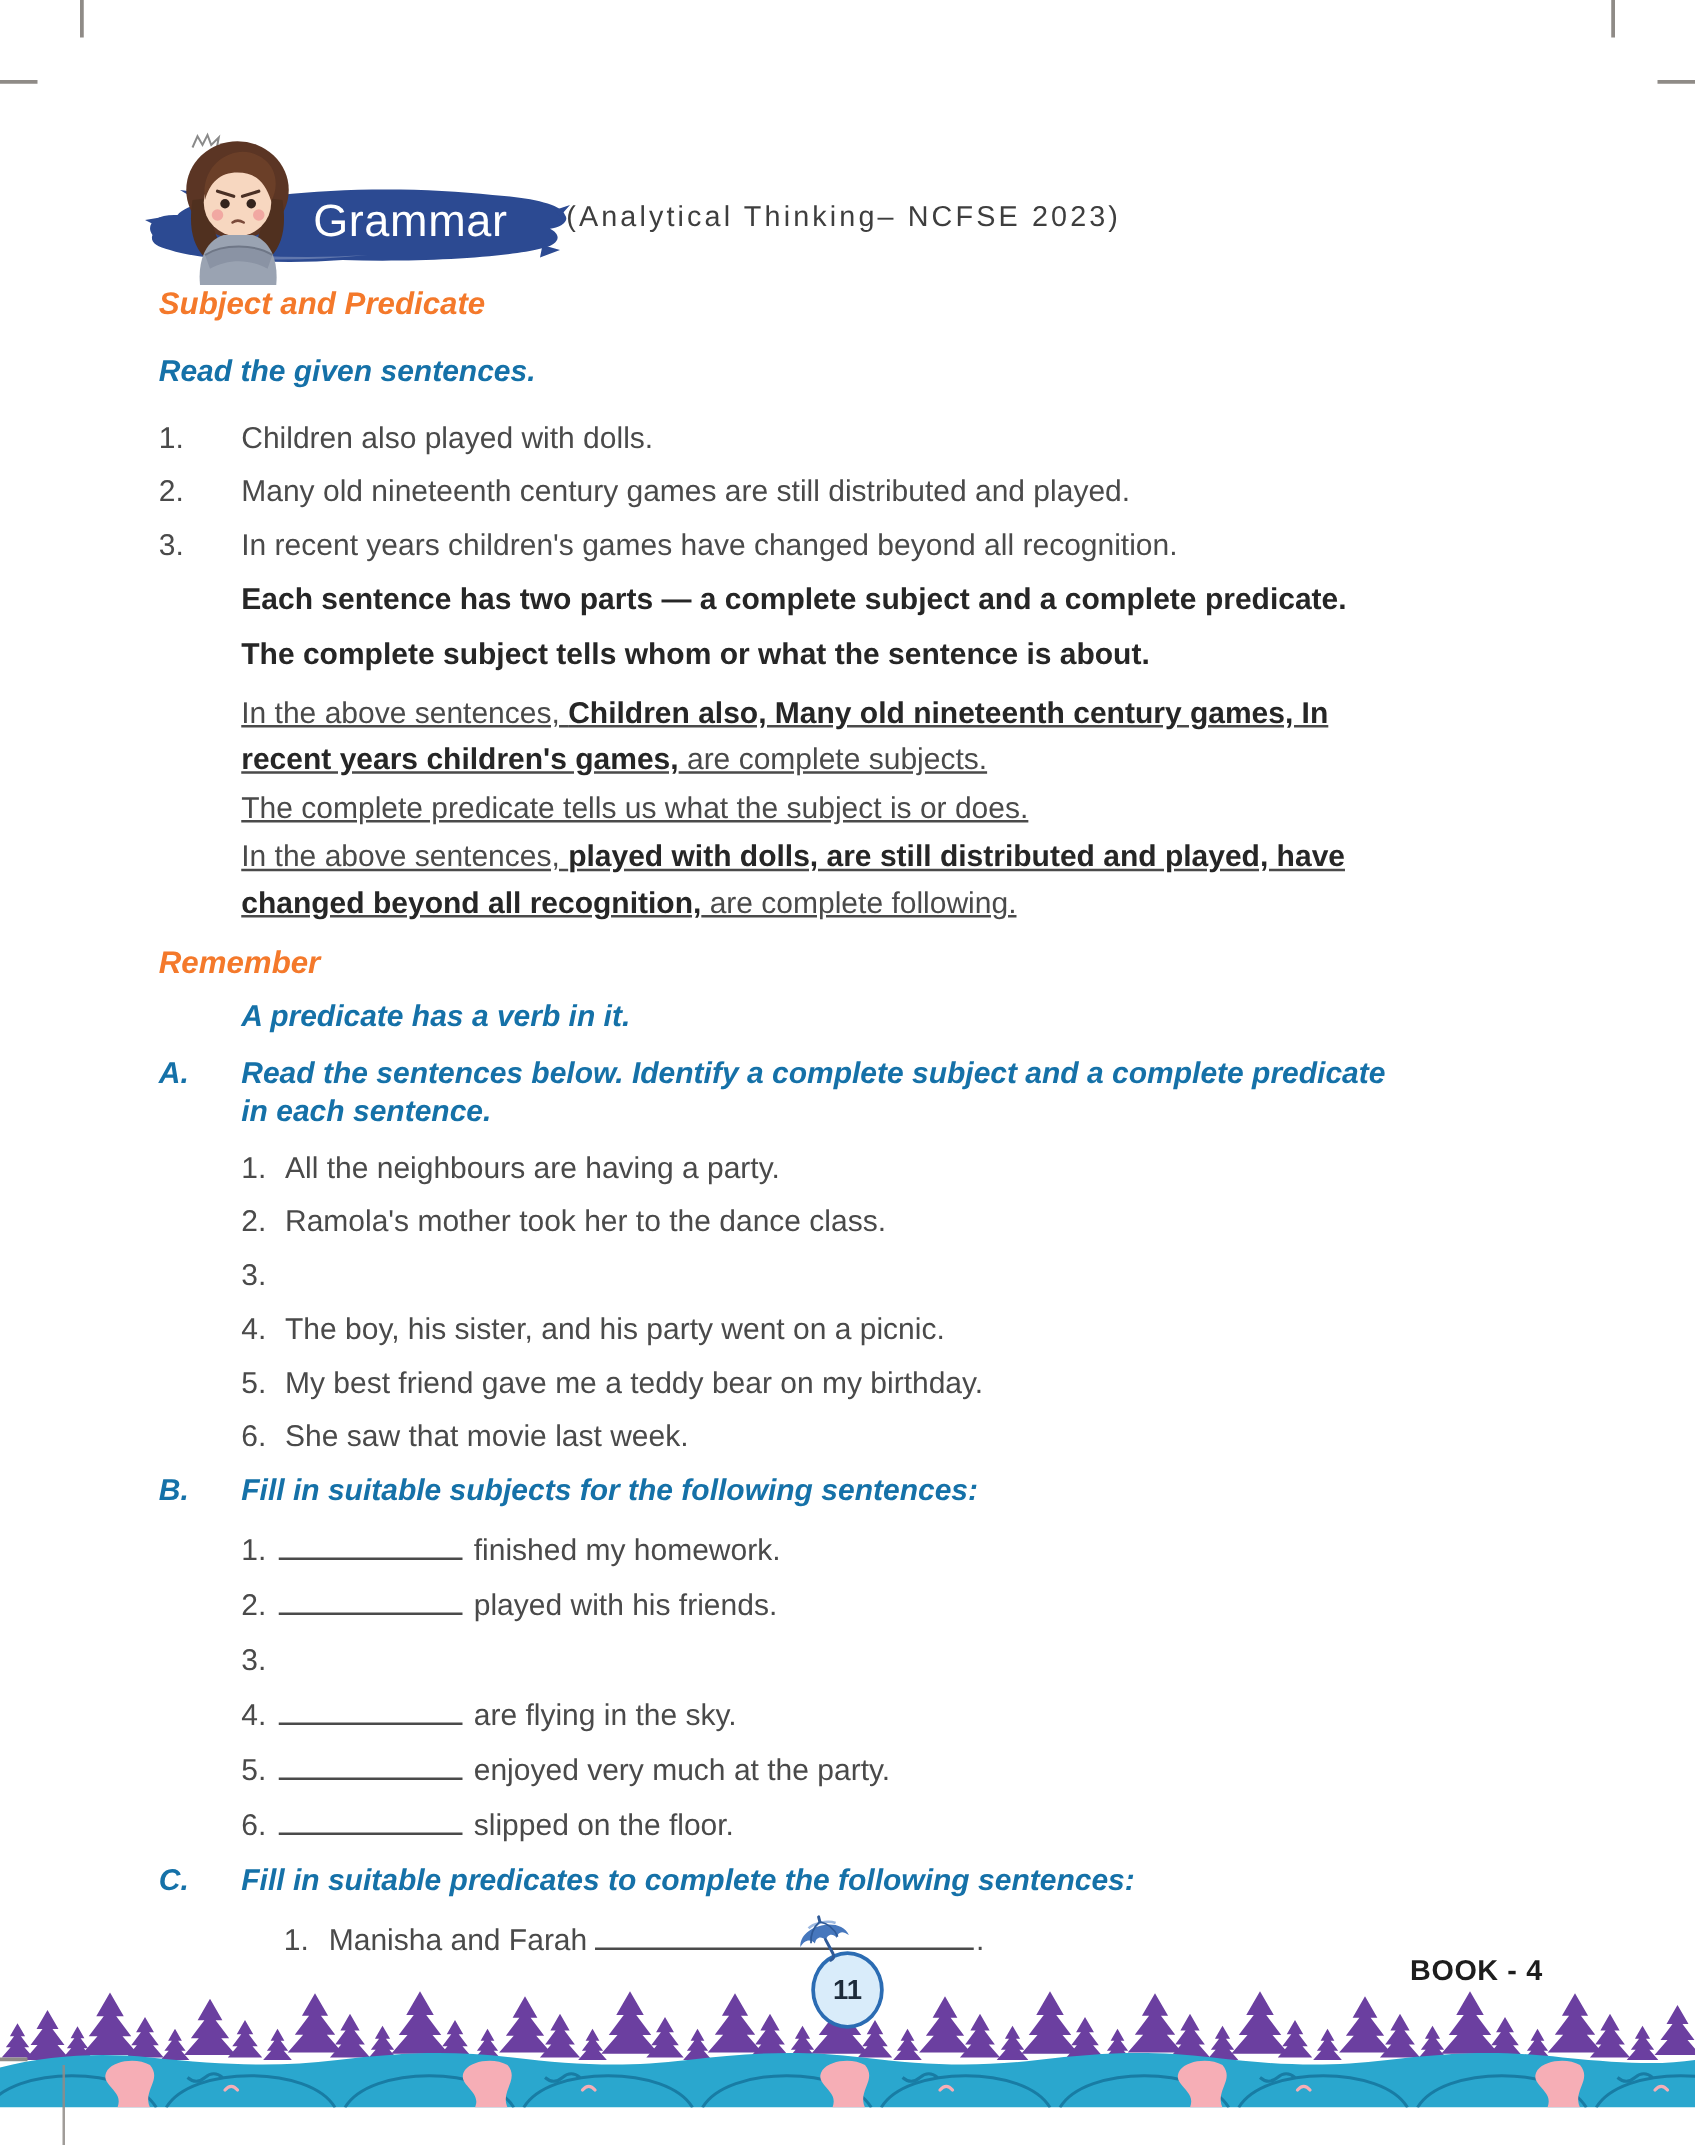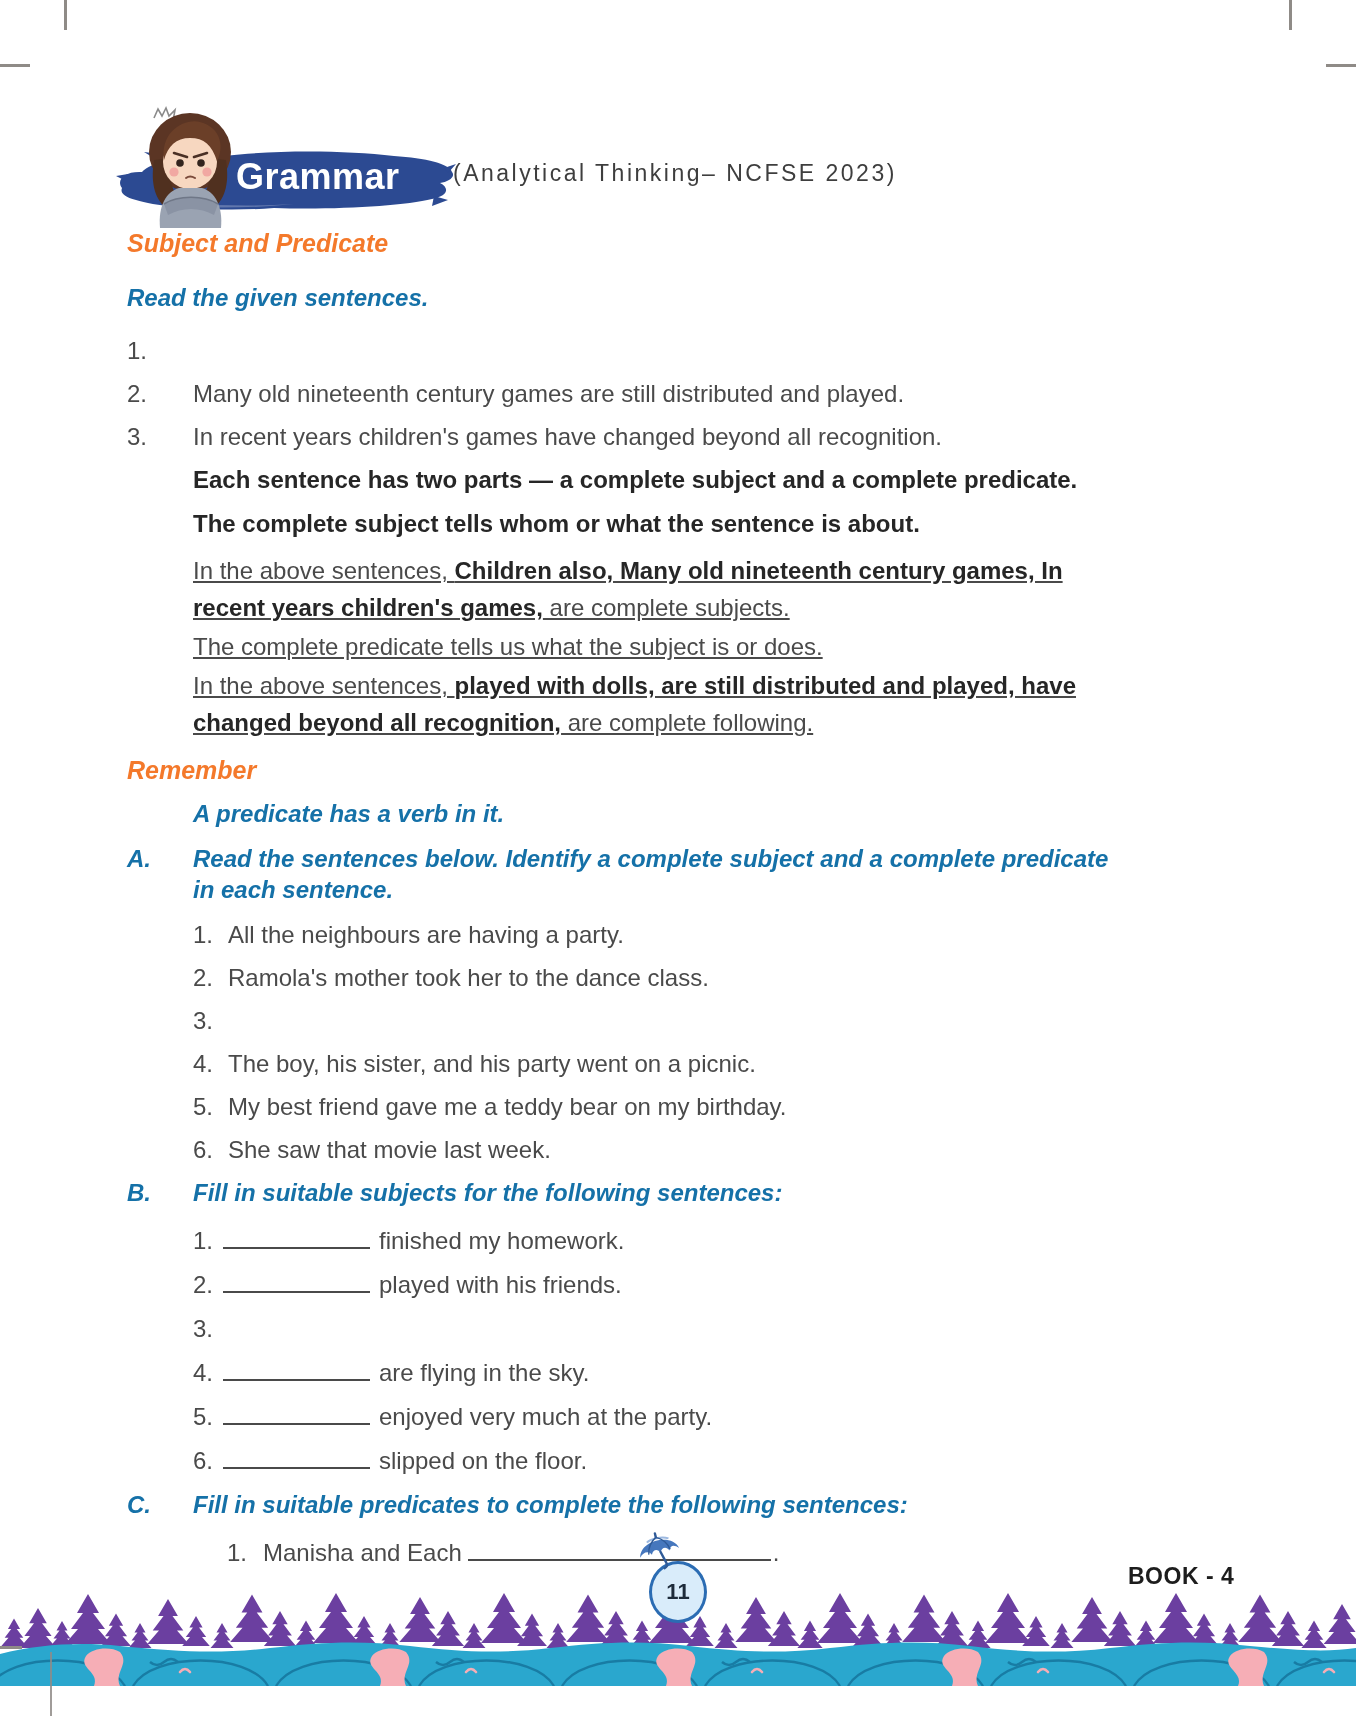--- a/index.html
+++ b/index.html
@@ -3,22 +3,22 @@
 <meta charset="utf-8">
 <style>
   html,body{margin:0;padding:0;background:#fff;}
   .page{position:relative;width:1356px;height:1716px;background:#ffffff;overflow:hidden;
         font-family:"Liberation Sans",sans-serif;color:#4a4a4a;}
   
   .crop{position:absolute;background:#8f8b87;z-index:9;}
   
   .header{position:absolute;top:0;left:0;width:100%;height:250px;}
   .banner{position:absolute;left:114px;top:144px;width:344px;height:72px;}
-  .banner-title{position:absolute;left:236px;top:156px;width:170px;text-align:left;
-        font-size:36px;font-weight:bold;color:#ffffff;letter-spacing:.5px;z-index:3;}
+  .banner-title{position:absolute;left:236px;top:156px;width:170px;text-align:right;
+        font-size:36px;font-weight:normal;color:#ffffff;letter-spacing:.5px;z-index:3;}
   .mascot{position:absolute;left:124px;top:104px;z-index:4;}
   .subtitle{position:absolute;left:453px;top:160px;font-size:23px;letter-spacing:2.5px;
         color:#3e3e3e;}
   
   .main{position:absolute;left:127px;top:228px;width:1005px;}
   h2.orange{font-size:25px;font-style:italic;font-weight:bold;color:#f4792b;
         margin:0 0 24px 0;line-height:30px;}
   h2.orange.remember{margin-top:14px;margin-bottom:14px;}
   .blueh{font-size:24px;font-style:italic;font-weight:bold;color:#1571a8;
         margin:0 0 22px 0;line-height:31px;}
@@ -99,20 +99,21 @@
     <span class="subtitle">(Analytical Thinking– NCFSE 2023)</span>
   </div>
 
   <div class="main">
     <h2 class="orange">Subject and Predicate</h2>
 
     <h3 class="blueh">Read the given sentences.</h3>
 
     <div class="row intro-row">
       <span class="num">1.</span>
+      <span>Children also played with dolls.</span>
     </div>
     <div class="row intro-row">
       <span class="num">2.</span>
       <span>Many old nineteenth century games are still distributed and played.</span>
     </div>
     <div class="row intro-row">
       <span class="num">3.</span>
       <span>In recent years children's games have changed beyond all recognition.</span>
     </div>
 
@@ -186,21 +187,21 @@
       <span><span class="blank b-blank"></span><span>slipped on the floor.</span></span>
     </div>
 
     <div class="row exhead c-head">
       <span class="lbl">C.</span>
       <h3 class="blueh">Fill in suitable predicates to complete the following sentences:</h3>
     </div>
 
     <div class="row c-row">
       <span class="num">1.</span>
-      <span><span>Manisha and Each</span><span class="blank c-blank"></span><span>.</span></span>
+      <span><span>Manisha and Farah</span><span class="blank c-blank"></span><span>.</span></span>
     </div>
   </div>
 
   <div class="book-label">BOOK - 4</div>
 
   <svg class="umbrella" width="52" height="44" viewBox="0 0 52 44">
     <g transform="rotate(-14 26 22)">
       <path d="M6,25 C9,8 43,8 46,25 C42,20 38,20 36,25 C34,20 29,20 27,25 C25,20 20,20 18,25 C16,20 10,20 6,25 Z" fill="#4677bd"></path>
       <path d="M16,12 C20,9 32,9 38,13" fill="none" stroke="#9db9e0" stroke-width="2"></path>
       <path d="M26,9 C20,12 16,18 15,24 M26,9 C32,12 36,18 37,24" fill="none" stroke="#2f5a97" stroke-width="1.4"></path>

